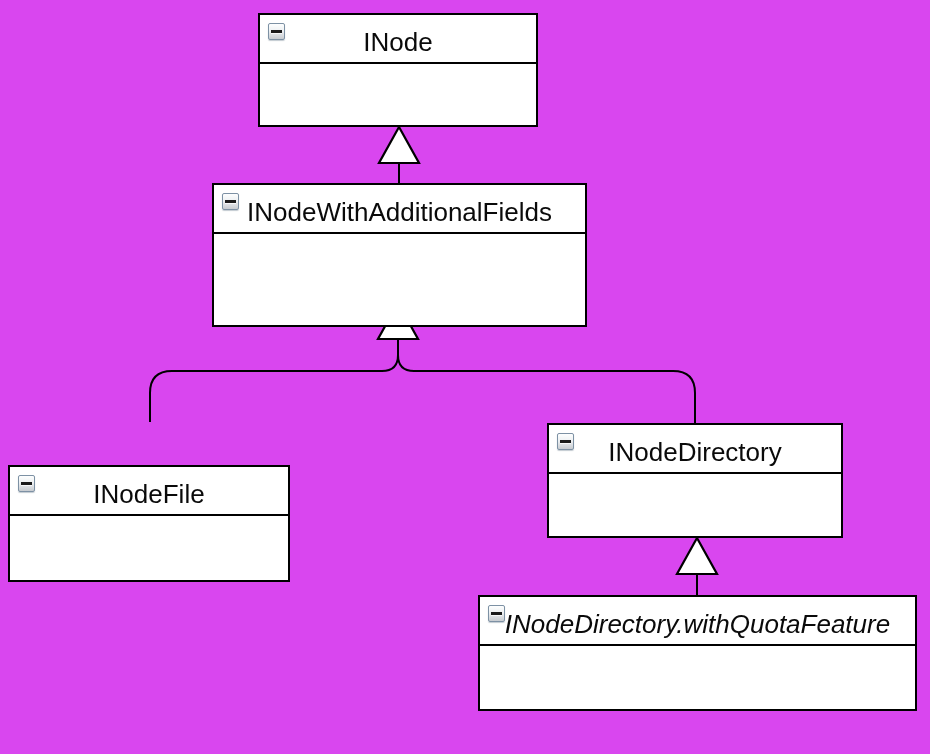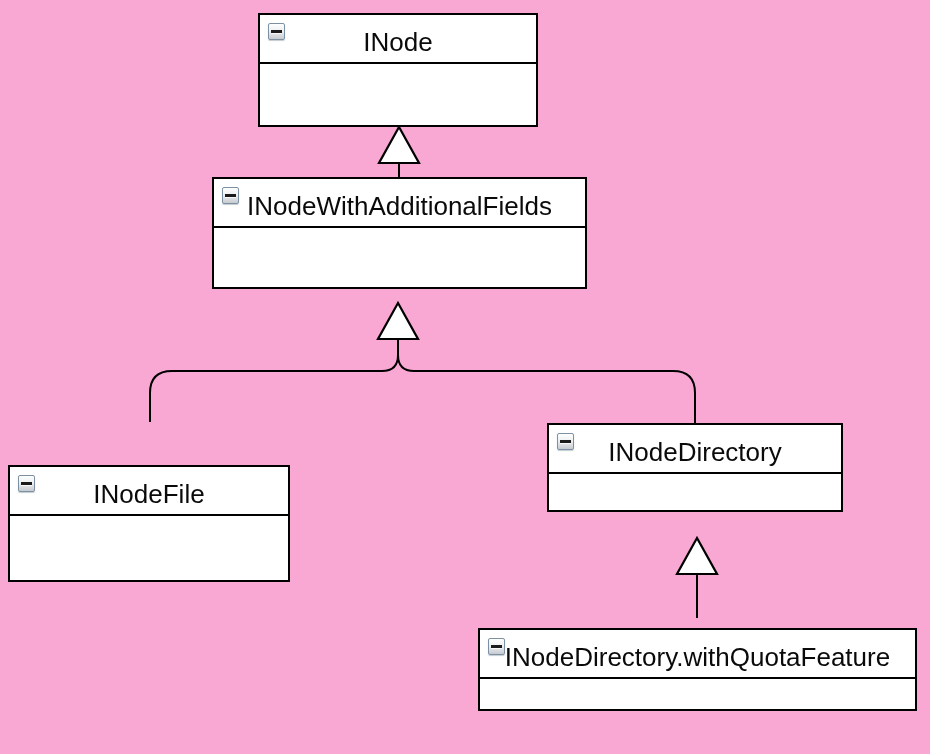--- a/index.html
+++ b/index.html
@@ -5,21 +5,21 @@
   html, body {
     margin: 0;
     padding: 0;
     background: #ffffff;
     font-family: "Liberation Sans", "DejaVu Sans", sans-serif;
   }
   .canvas {
     position: relative;
     width: 930px;
     height: 754px;
-    background: #f9a8d4;
+    background: #d946ef;
     overflow: hidden;
   }
   .edges-svg {
     position: absolute;
     left: 0; top: 0;
     width: 930px;
     height: 754px;
   }
   .uml-node {
     position: absolute;
@@ -93,45 +93,45 @@
   </svg>
 
   <div class="uml-node" style="left:258px; top:13px; width:280px; height:114px;">
     <div class="uml-node-header">
       <span class="collapse-icon"></span>
       <span class="uml-node-title">INode</span>
     </div>
     <div class="uml-node-body"></div>
   </div>
 
-  <div class="uml-node" style="left:212px; top:177px; width:375px; height:112px;">
+  <div class="uml-node" style="left:212px; top:183px; width:375px; height:144px;">
     <div class="uml-node-header">
       <span class="collapse-icon"></span>
       <span class="uml-node-title">INodeWithAdditionalFields</span>
     </div>
     <div class="uml-node-body"></div>
   </div>
 
   <div class="uml-node" style="left:8px; top:421px; width:282px; height:117px;margin-top:44px;">
     <div class="uml-node-header">
       <span class="collapse-icon"></span>
       <span class="uml-node-title">INodeFile</span>
     </div>
     <div class="uml-node-body"></div>
   </div>
 
-  <div class="uml-node" style="left:547px; top:423px; width:296px; height:89px;gap:24px;">
+  <div class="uml-node" style="left:547px; top:423px; width:296px; height:115px;gap:24px;">
     <div class="uml-node-header">
       <span class="collapse-icon"></span>
       <span class="uml-node-title">INodeDirectory</span>
     </div>
     <div class="uml-node-body"></div>
   </div>
 
-  <div class="uml-node" style="left:478px; top:628px; width:439px; height:83px;">
+  <div class="uml-node" style="left:478px; top:595px; width:439px; height:116px;font-style:italic;">
     <div class="uml-node-header">
       <span class="collapse-icon"></span>
       <span class="uml-node-title">INodeDirectory.withQuotaFeature</span>
     </div>
     <div class="uml-node-body"></div>
   </div>
 
 </div>
 
 </body></html>

